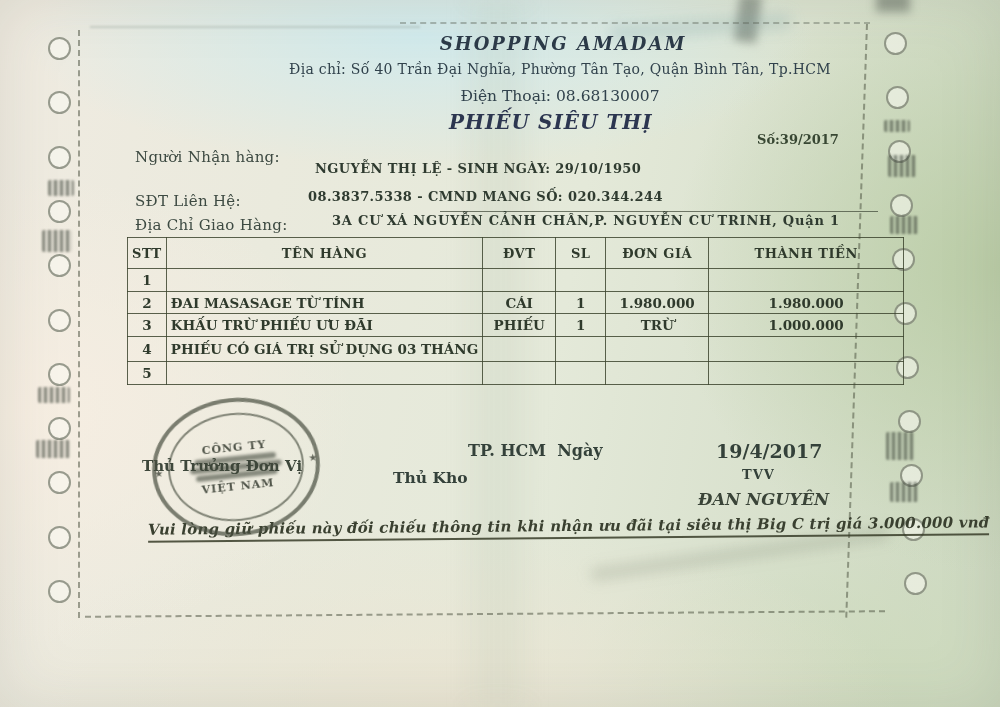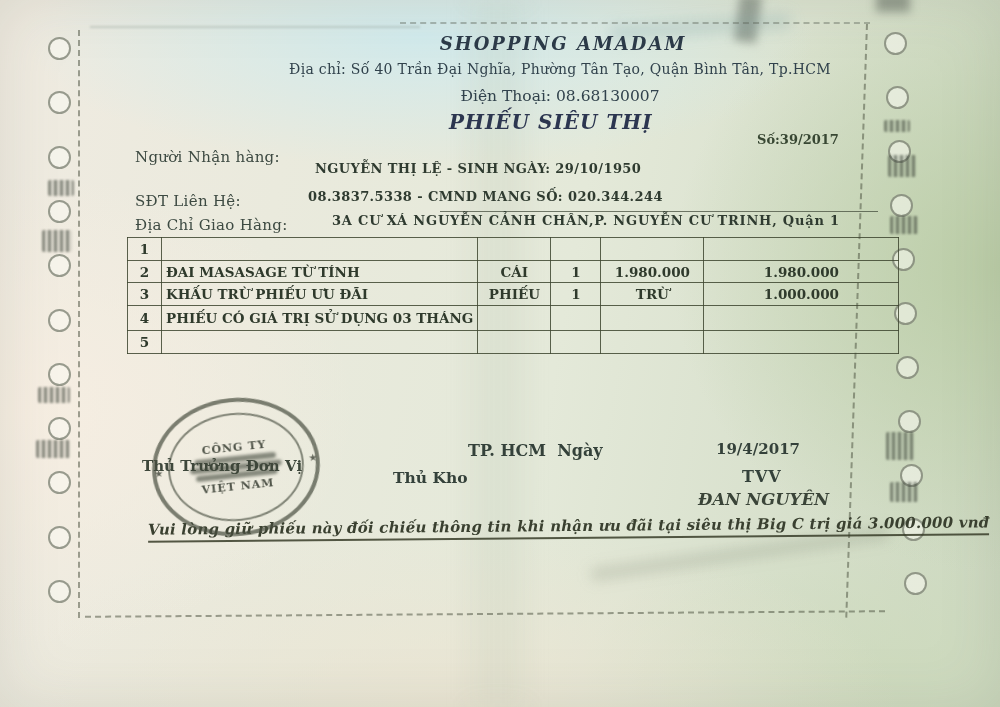--- a/index.html
+++ b/index.html
@@ -42,22 +42,22 @@
       font-size:13.5px;color:#2f3a2c;overflow:visible;white-space:nowrap;}
   table.items th{font-size:13px;font-weight:bold;letter-spacing:.5px;text-align:center;height:30px;}
   td.c{text-align:center;font-weight:bold;}
   td.l{text-align:left;font-weight:bold;padding-left:7px;}
   tr.total td{height:23px;}
   .total-lbl{font-weight:bold;font-size:15px;letter-spacing:1px;text-align:center;}
   
   .director{top:457px;left:142px;font-size:15px;font-weight:bold;color:rgba(52,62,50,.95);z-index:1;}
   .thukho{top:468px;left:393px;font-size:15.5px;font-weight:bold;color:#34413a;}
   .placedate{top:441px;left:468px;font-size:16px;font-weight:bold;color:#34413a;white-space:pre;}
-  .datev{top:440px;left:716px;font-size:15px;font-weight:bold;color:#34413a;}
-  .tvv{top:467px;left:742px;font-size:16px;font-weight:bold;color:#34413a;letter-spacing:1px;}
+  .datev{top:440px;left:716px;font-size:19px;font-weight:bold;color:#34413a;}
+  .tvv{top:467px;left:742px;font-size:13px;font-weight:bold;color:#34413a;letter-spacing:1px;}
   .seller{top:490px;left:698px;font-size:16.5px;font-weight:bold;font-style:italic;color:#3a4438;}
   
   .stamp{top:398px;left:152px;width:160px;height:130px;border-radius:50%;
      border:4px solid rgba(72,78,64,.7);transform:rotate(-6deg);z-index:2;
      filter:blur(.4px);display:flex;align-items:center;justify-content:center;}
   .stamp-inner{width:132px;height:104px;border-radius:50%;border:2px solid rgba(72,78,64,.65);
      display:flex;flex-direction:column;align-items:center;justify-content:center;gap:2px;}
   .stamp-top,.stamp-bottom{font-size:11px;font-weight:bold;letter-spacing:1px;color:rgba(62,68,56,.9);}
   .stamp-bar{width:82px;height:6px;background:rgba(62,68,56,.6);filter:blur(1.6px);border-radius:3px;}
   .stamp-bar.w2{width:92px;}
@@ -137,20 +137,28 @@
   <table class="items">
     <colgroup>
       <col style="width:34px">
         <col style="width:300px">
         <col style="width:73px">
       <col style="width:50px">
         <col style="width:103px">
         <col style="width:195px">
     </colgroup>
     <tbody>
+        <tr>
+      <th>STT</th>
+      <th>TÊN HÀNG</th>
+      <th>ĐVT</th>
+      <th>SL</th>
+      <th>ĐƠN GIÁ</th>
+      <th>THÀNH TIỀN</th>
+    </tr>
     <tr style="height:23px;">
       <td class="c">1</td>
       <td class="l"></td>
       <td class="c"></td>
       <td class="c"></td>
       <td class="c"></td>
       <td class="c"></td>
     </tr>
     <tr style="height:22px;">
       <td class="c">2</td>

